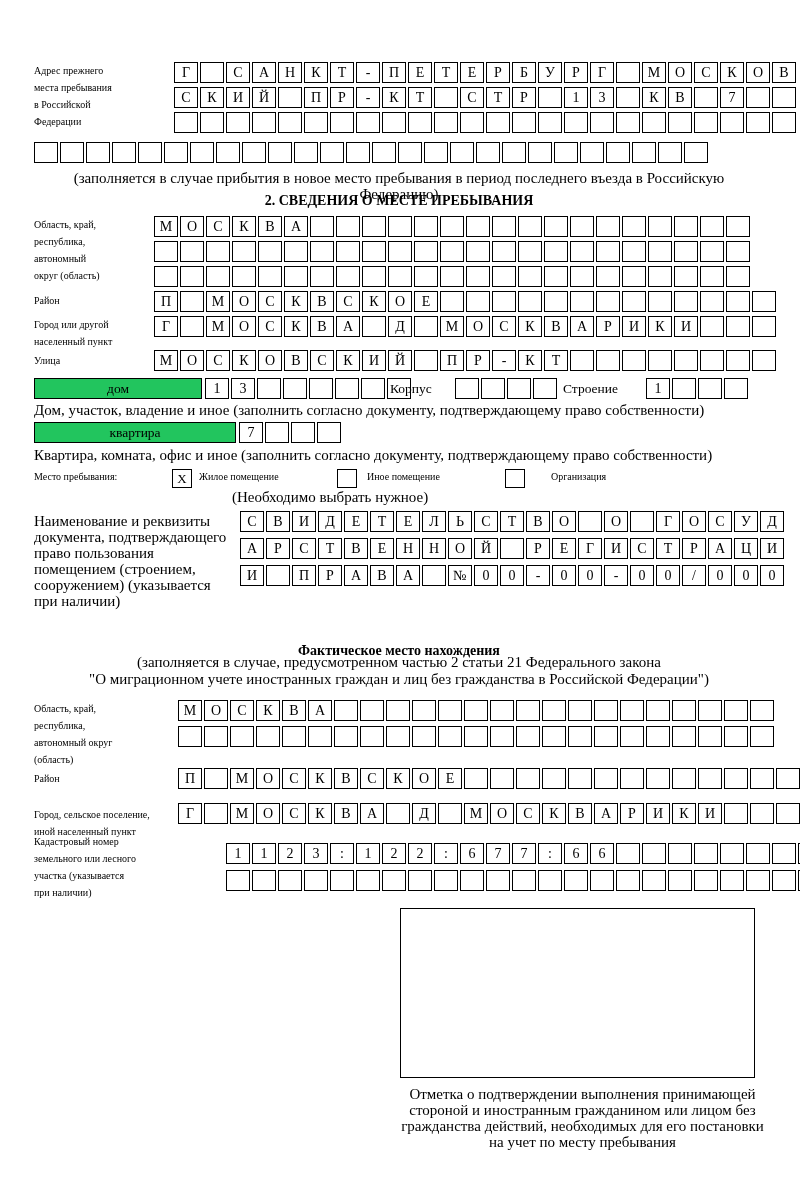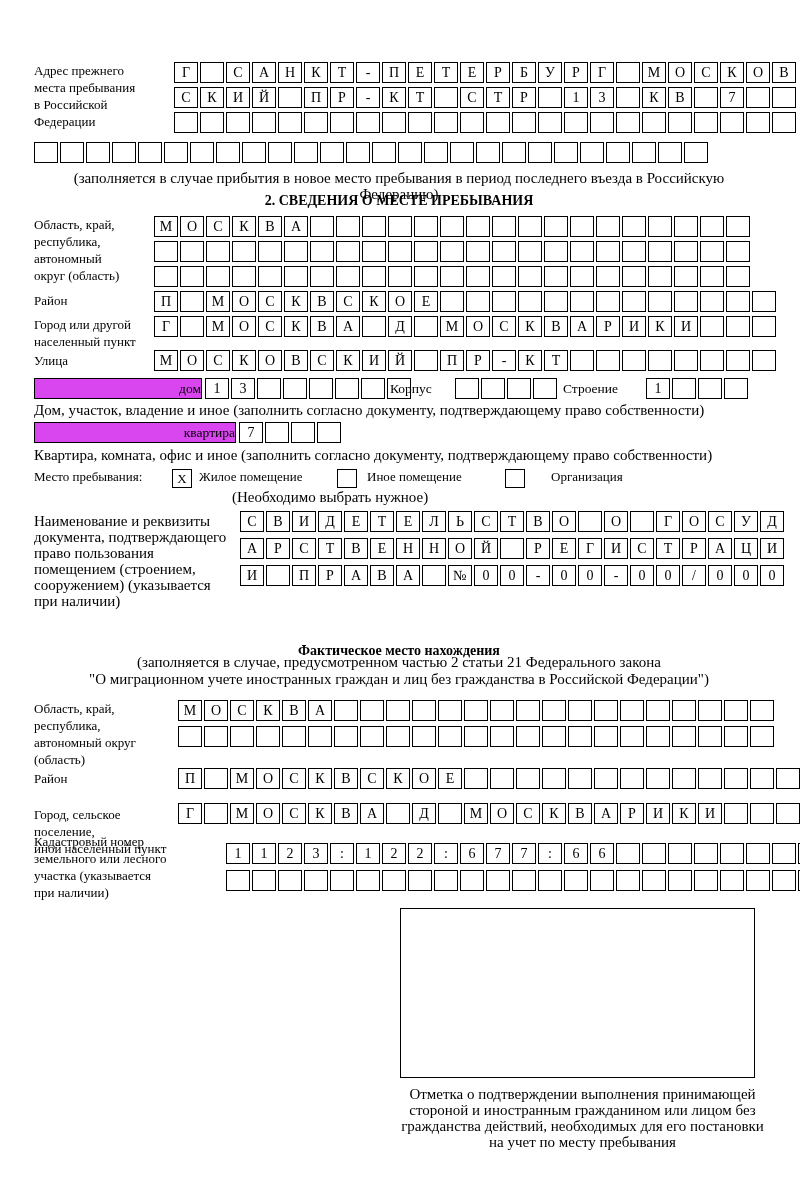--- a/index.html
+++ b/index.html
@@ -20,21 +20,21 @@
     width: 800px;
     height: 1180px;
   }
   .abs { position: absolute; }
 
   .header-note {
     font-size: 13.5px;
     text-align: right;
   }
   .label {
-    font-size: 13px;
+    font-size: 10px;
     line-height: 17px;
   }
   .label-sm {
     font-size: 15px;
     line-height: 16px;
   }
   .center { text-align: center; }
 
   
   .cells {
@@ -55,22 +55,22 @@
   }
   .cell.blank { }
 
   
   .wide-field {
     border: 1px solid #000;
     height: 21px;
     box-sizing: border-box;
     font-size: 13.5px;
     line-height: 20px;
-    text-align: right;
-    background: #d946ef;
+    text-align: center;
+    background: #22c55e;
     margin-right: 18px;
   }
 
   .inline-label {
     font-size: 13.5px;
     line-height: 21px;
     white-space: nowrap;
   }
 
   .checkbox {

